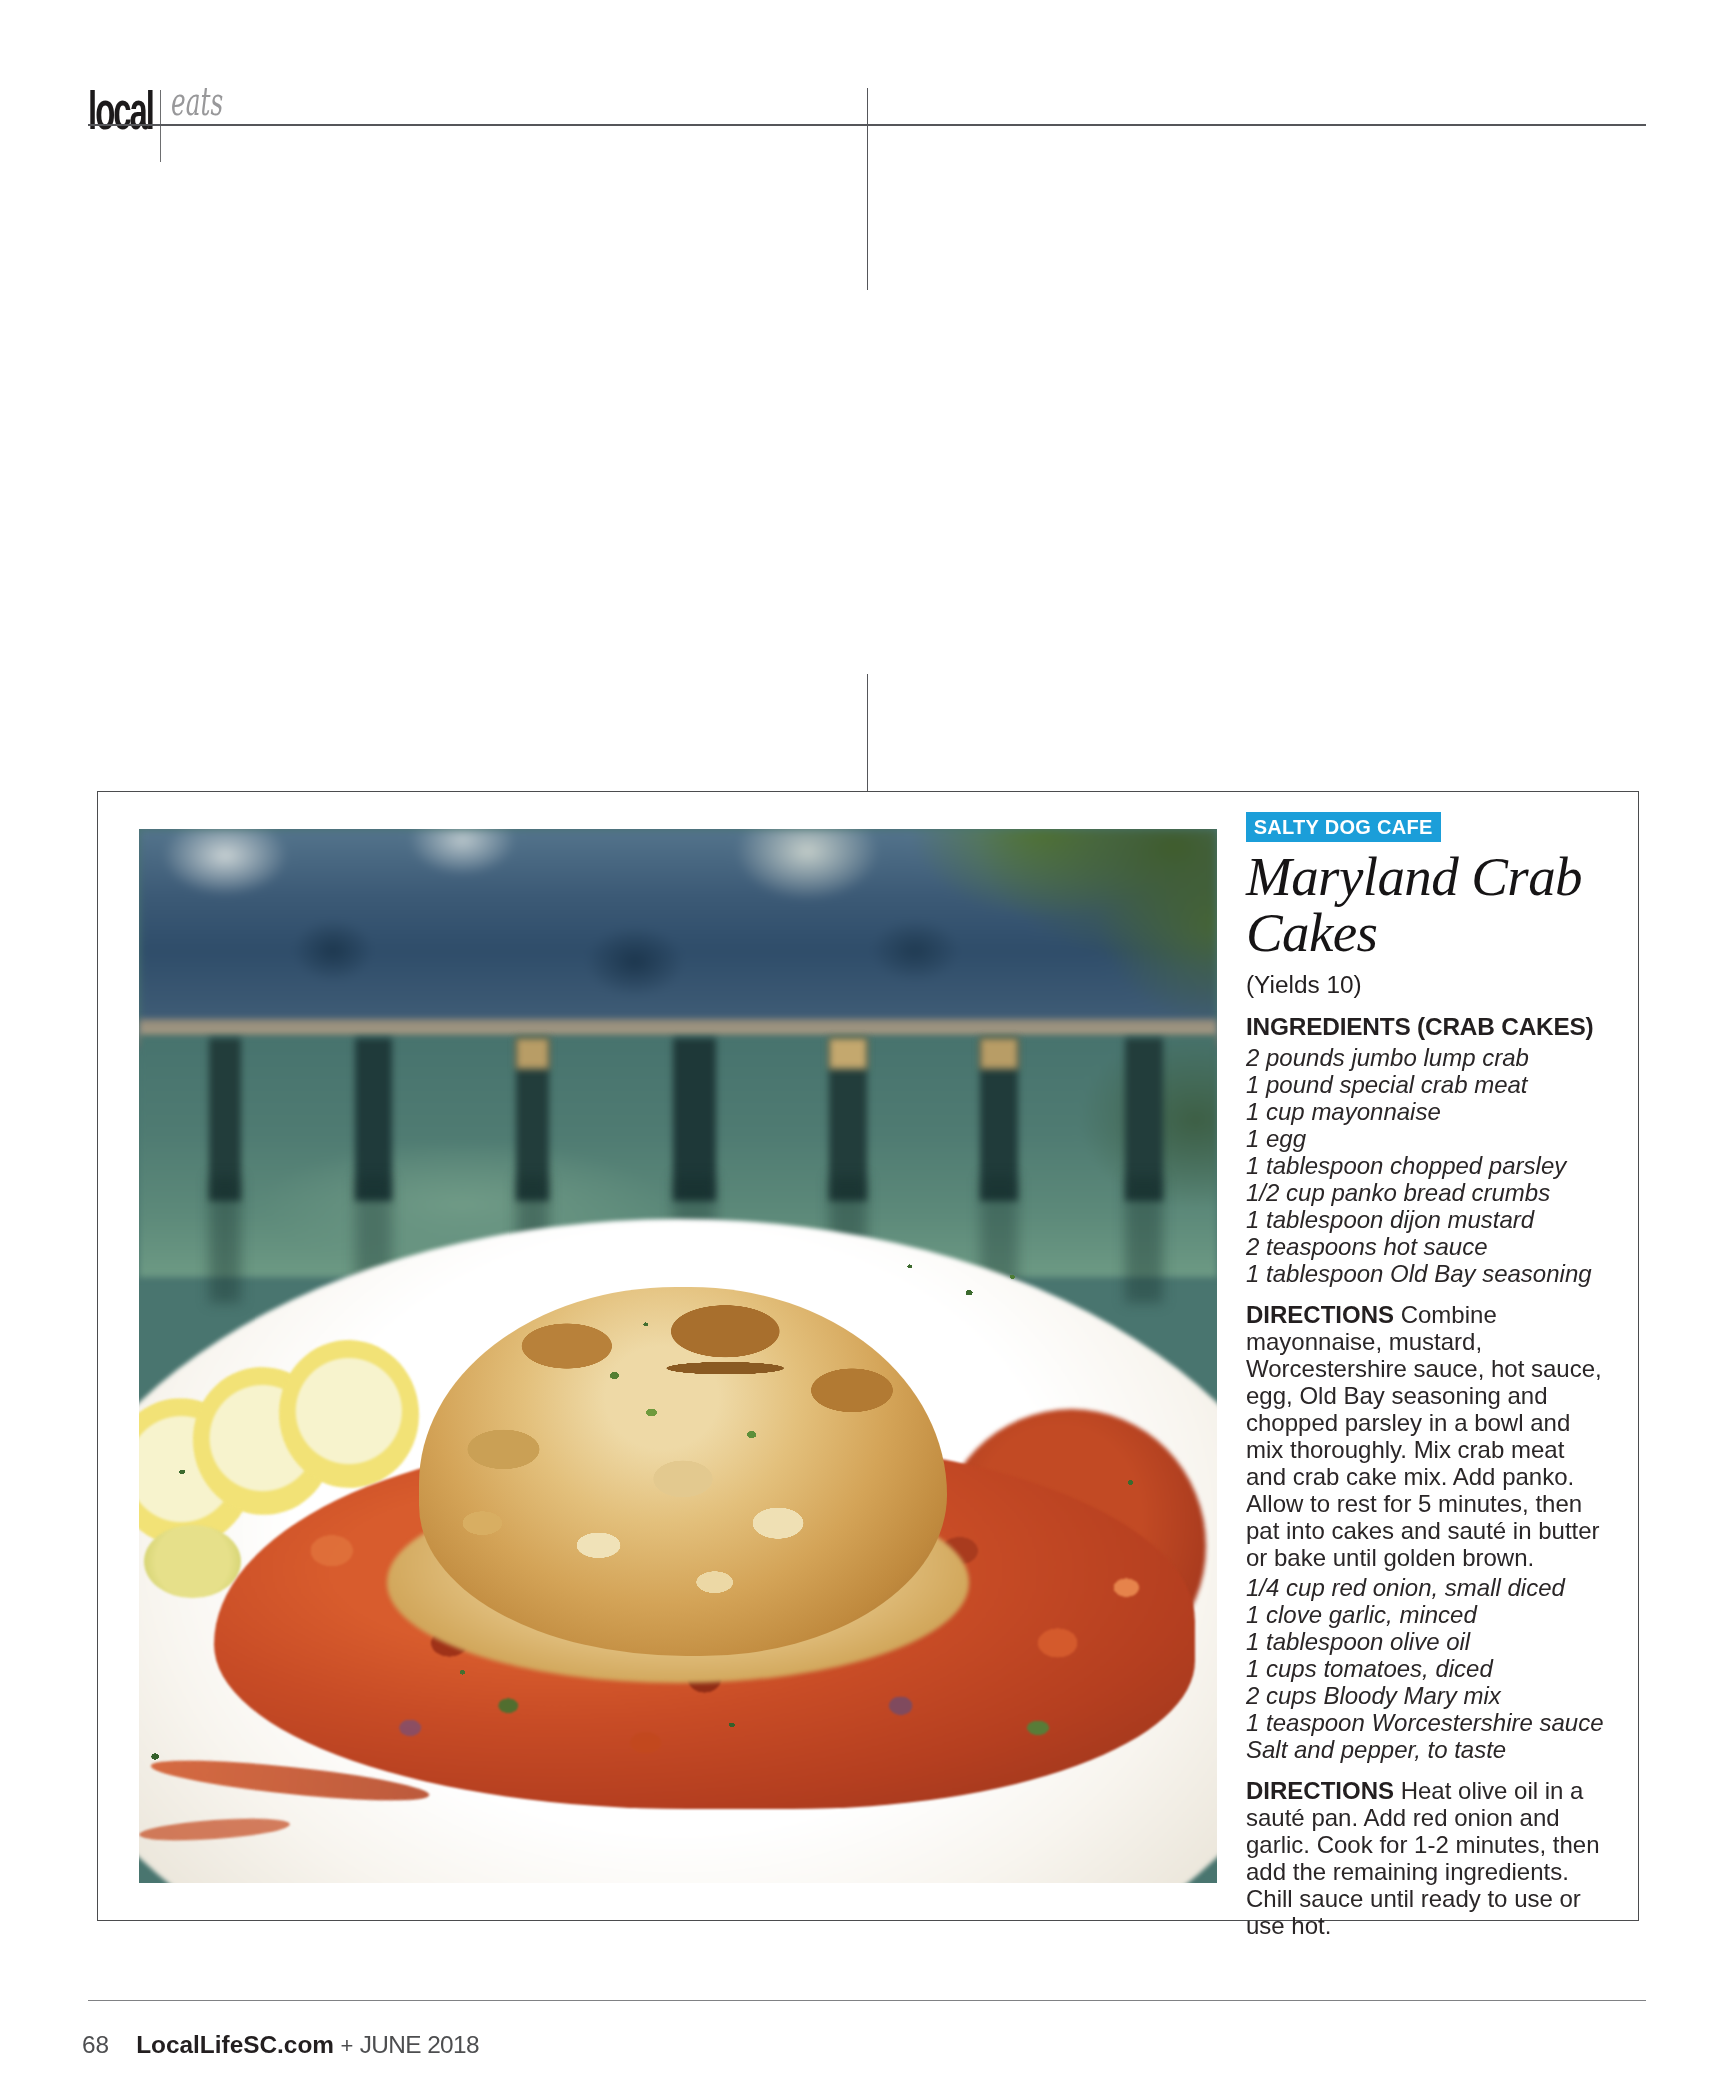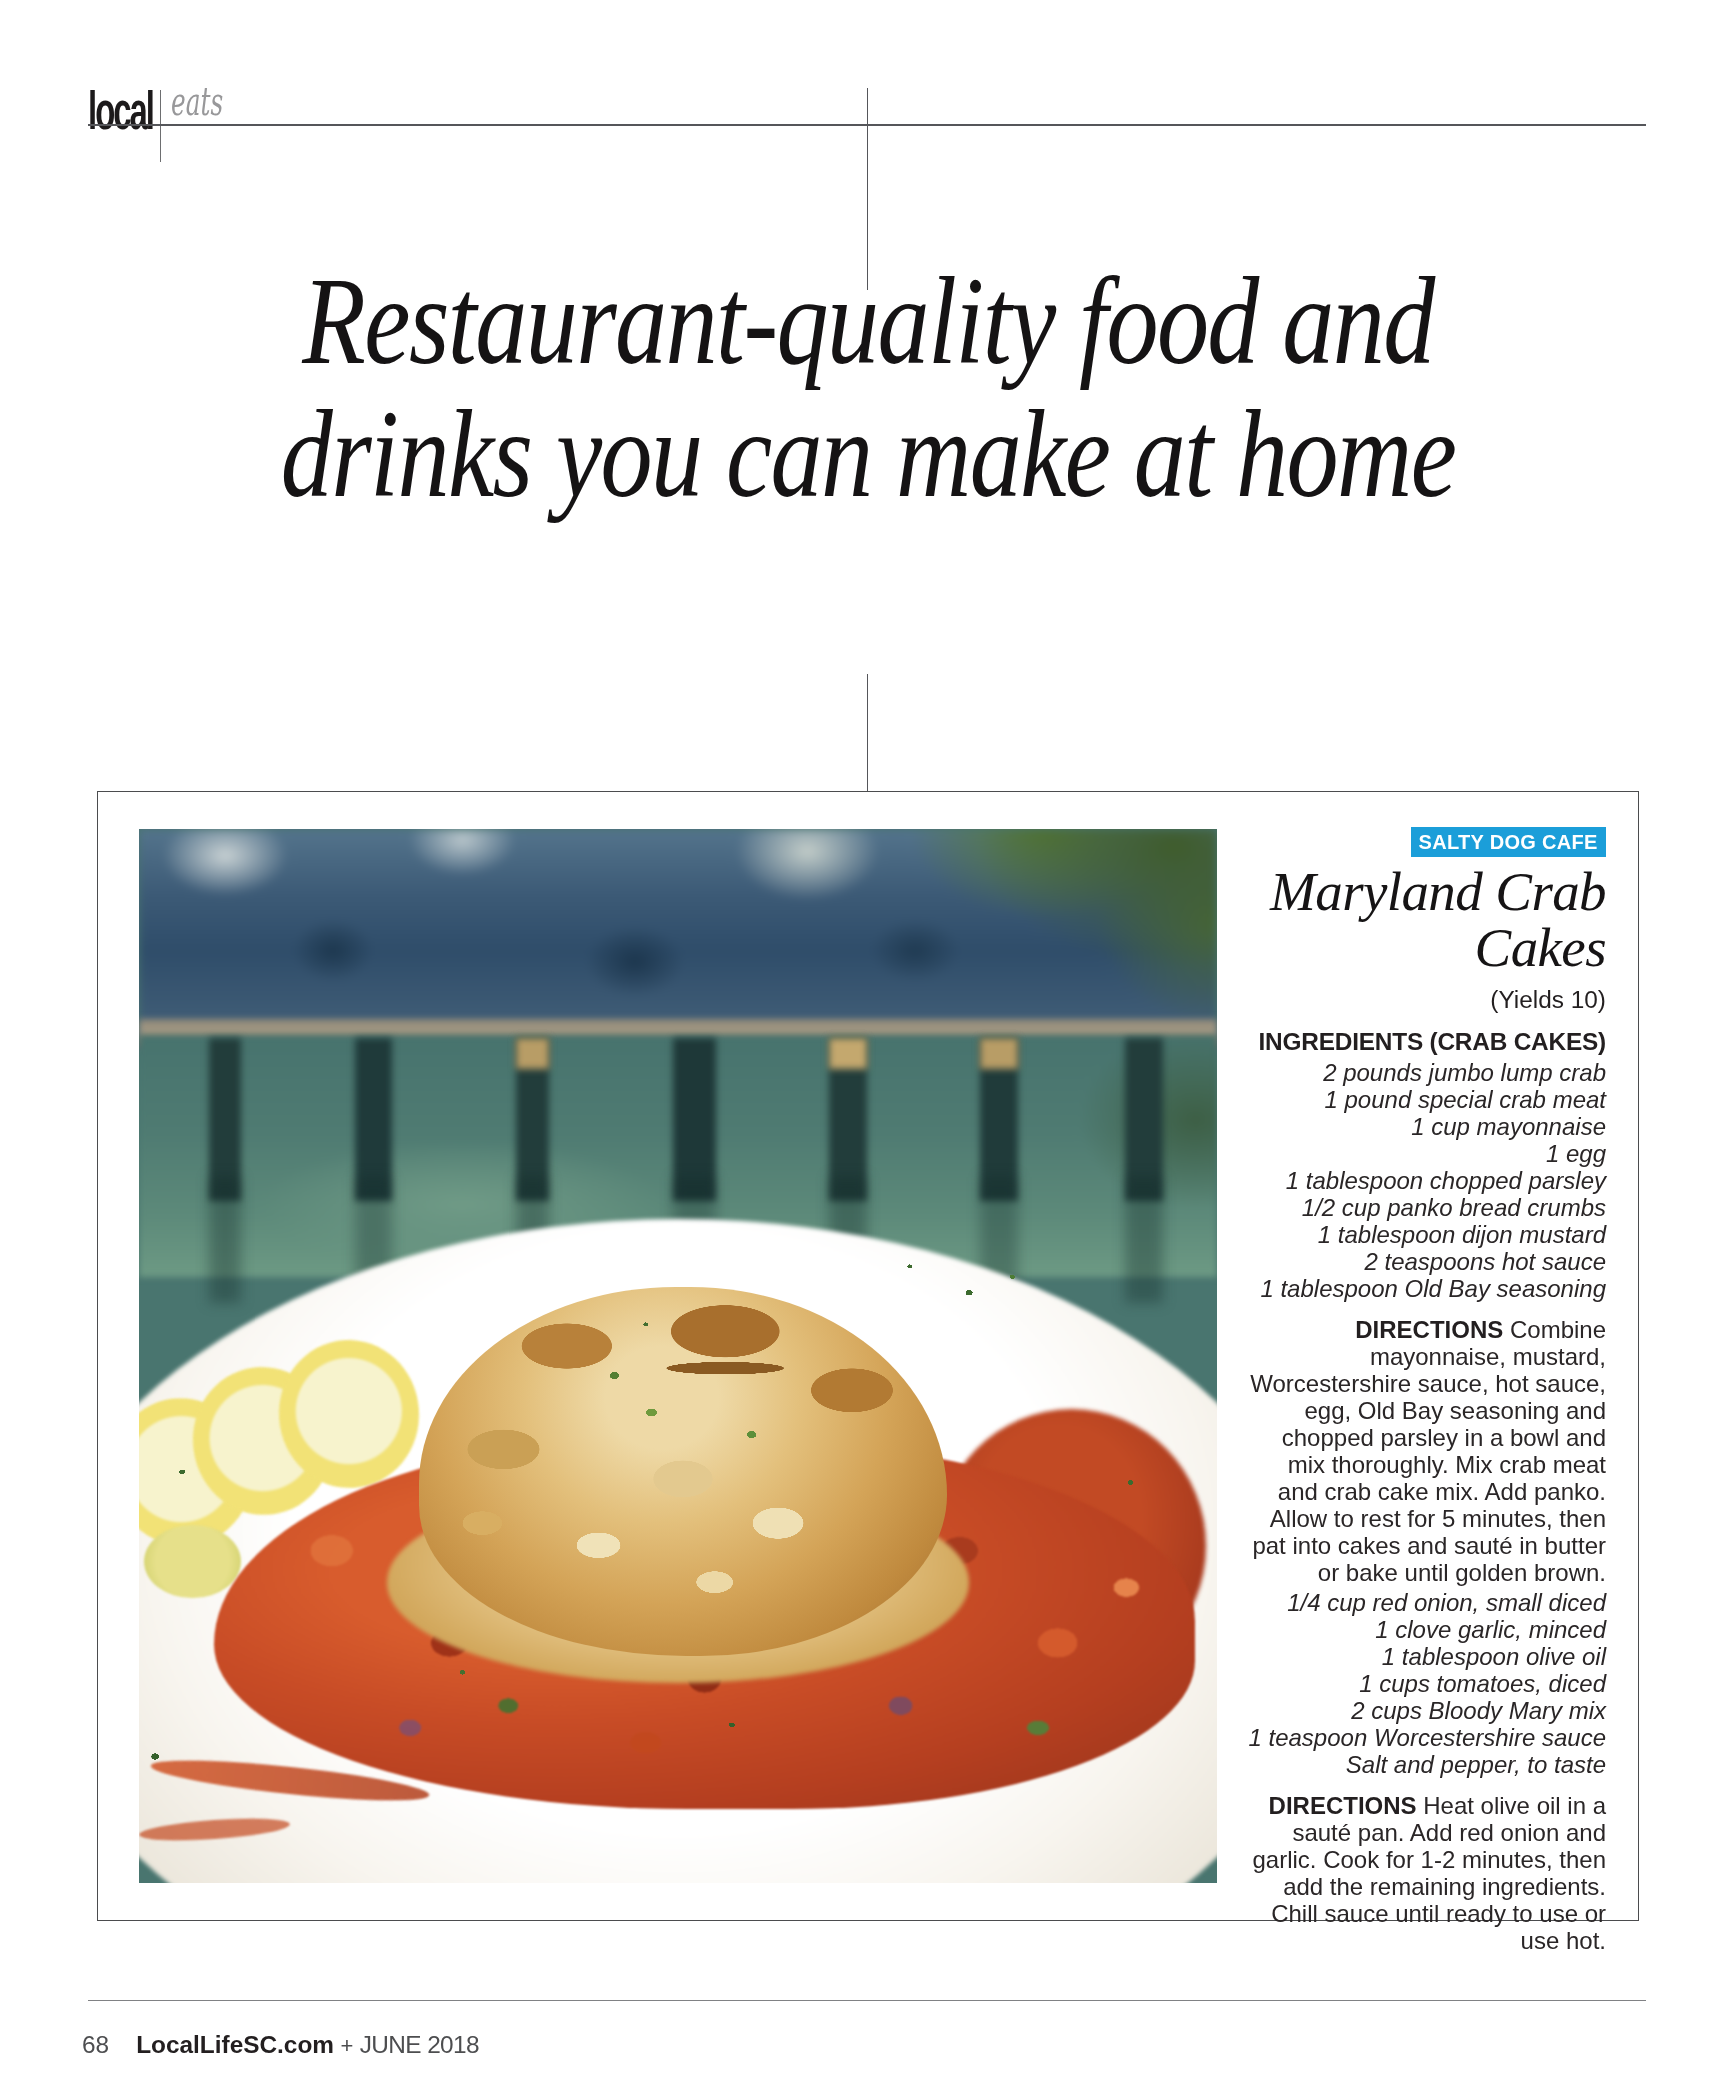--- a/index.html
+++ b/index.html
@@ -38,21 +38,21 @@
     font-family:"Liberation Serif", serif; font-style:italic; font-weight:400;
     font-size:41px; line-height:1.3; color:#222021; letter-spacing:0;
   }
   .hero-sub .line { display:block; transform:scaleX(.97); }
   
   .feature-box {
     position:absolute; left:97px; top:791px; width:1542px; height:1130px;
     border:1.3px solid #4b4c4e; background:#fff;
   }
   
-  .recipe { position:absolute; left:1148px; top:35px; width:360px;text-align:right; }
+  .recipe { position:absolute; left:1148px; top:20px; width:360px; }
   .badge {
     display:inline-block; background:#1b9ed9; color:#ffffff;
     font-weight:700; font-size:20px; line-height:1; letter-spacing:0.3px;
     padding:4.5px 8.4px 5.1px 7.7px;
   }
   .recipe-title {
     margin-top:7.7px;
     font-family:"Liberation Serif", serif; font-style:italic; font-weight:400;
     font-size:55px; line-height:1.02; letter-spacing:-0.6px; color:#161415;
   }
@@ -246,24 +246,20 @@
 <body>
 
 <div class="page">
 
   <div class="logo-local">local</div>
   <div class="logo-divider"></div>
   <div class="logo-eats">eats</div>
   <div class="header-rule"></div>
   <div class="vline vline-top"></div>
 
-  <h1 class="hero-title">
-      <span class="line">Restaurant-quality food and</span>
-      <span class="line">drinks you can make at home</span>
-    </h1>
 
   <div class="vline vline-mid"></div>
 
   <section class="feature-box">
 
     <div class="photo">
       <div class="ph-sky"></div>
       <div class="ph-deck"></div>
       <div class="ph-water"></div>
       <div class="ph-pilings"></div>

